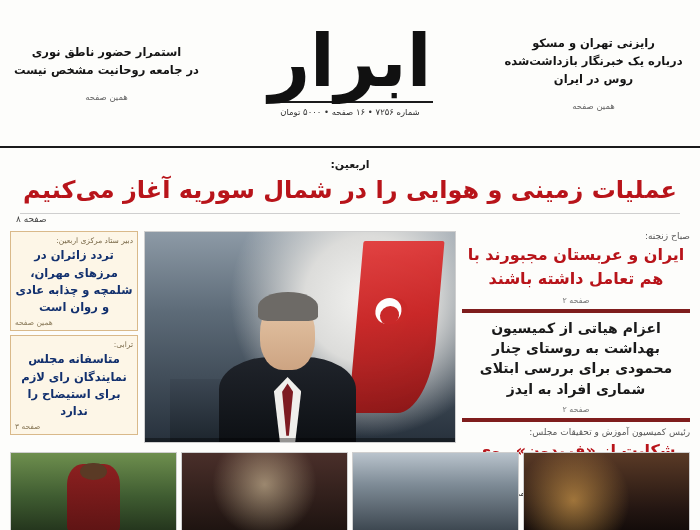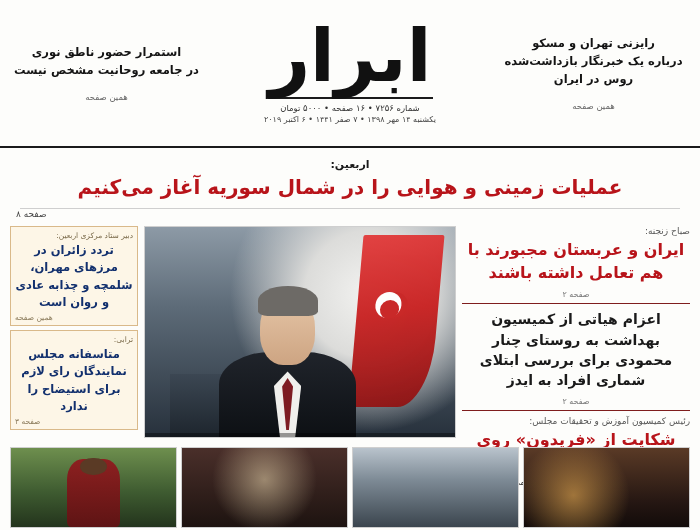--- a/index.html
+++ b/index.html
@@ -86,21 +86,21 @@
     padding-top: 5px;
   }
   .kicker {
     display: inline-block;
     font-size: 11px;
     font-weight: bold;
     color: #1a1a1a;
   }
   .main-headline {
     text-align: center;
-    font-size: 20px;
+    font-size: 24px;
     font-weight: bold;
     color: #b8141a;
     line-height: 1.35;
     padding: 2px 10px 0;
     letter-spacing: -0.5px;
   }
   .headline-underline {
     width: 660px;
     height: 1px;
     background: #cfcfcf;
@@ -134,21 +134,21 @@
   }
   .col-left {
     width: 128px;
     display: flex;
     flex-direction: column;
     gap: 4px;
   }
 
   
   .story {
-    border-bottom: 1px solid #7f1d1d;
+    border-bottom: 4px solid #7f1d1d;
     padding-bottom: 4px;
   }
   .story:last-child { border-bottom: none; }
   .story-eyebrow {
     font-size: 9px;
     color: #555;
     text-align: right;
     margin-bottom: 2px;
   }
   .story-title {
@@ -384,21 +384,20 @@
     <div class="masthead-side">
       <div class="side-line">رایزنی تهران و مسکو</div>
       <div class="side-line">درباره یک خبرنگار بازداشت‌شده روس در ایران</div>
       <div class="side-sub">همین صفحه</div>
     </div>
 
     <div class="logo-wrap">
       <div class="logo-title">ابرار</div>
       <div class="logo-rule"></div>
       <div class="logo-meta">شماره ۷۲۵۶ • ۱۶ صفحه • ۵۰۰۰ تومان</div>
-      <div class="logo-meta2">یکشنبه ۱۴ مهر ۱۳۹۸ • ۷ صفر ۱۴۴۱ • ۶ اکتبر ۲۰۱۹</div>
     </div>
 
     <div class="masthead-side">
       <div class="side-line">استمرار حضور ناطق نوری</div>
       <div class="side-line">در جامعه روحانیت مشخص نیست</div>
       <div class="side-sub">همین صفحه</div>
     </div>
   </div>
 
   <div class="kicker-row">

